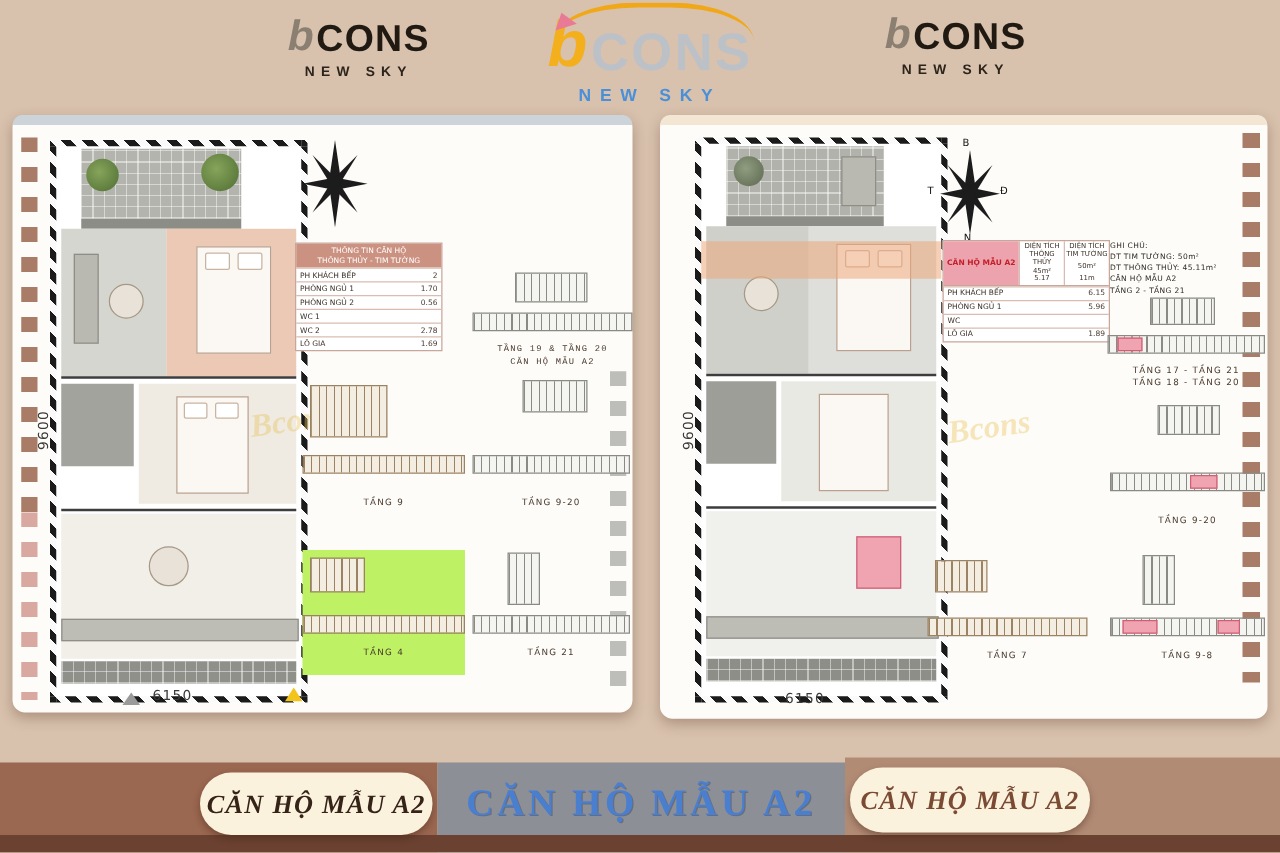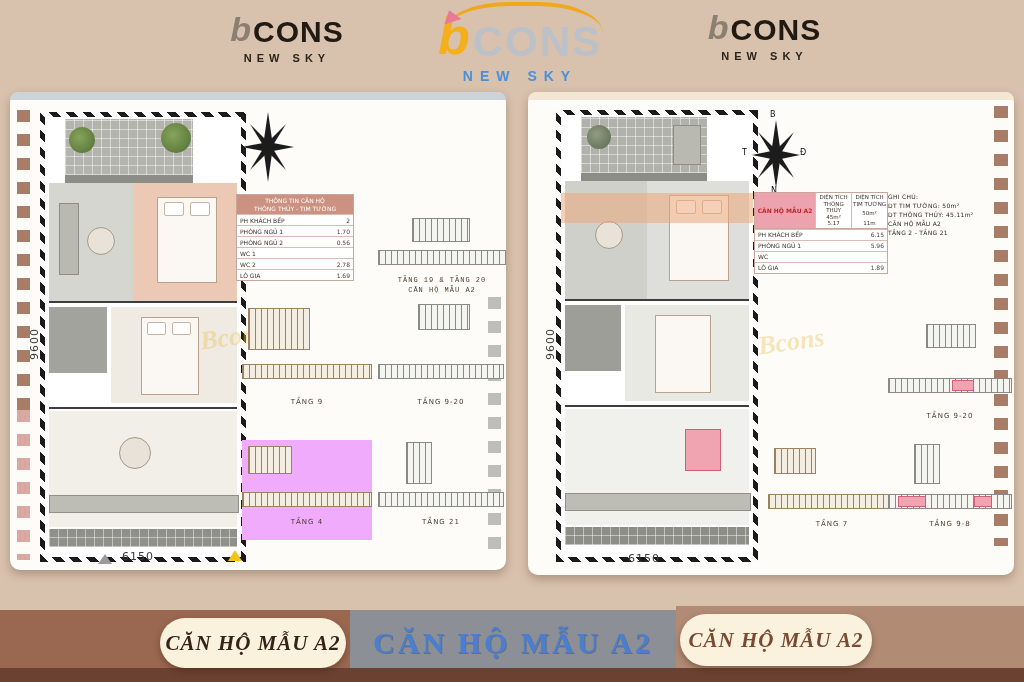--- a/index.html
+++ b/index.html
@@ -208,21 +208,21 @@
         </div>
     </div>
     <div class="kp" style="left:368px;top:210px;width:126px;height:118px;">
       <div class="kpstrip gray" style="left:40px;top:2px;width:50px;height:24px;"></div>
       <div class="kpstrip gray" style="left:0;top:62px;width:124px;"></div>
       <div class="kpcap" style="top:96px;">
           <div>TẦNG 9-20</div>
         </div>
     </div>
 
-    <div class="kp" style="left:232px;top:348px;width:130px;height:100px;background:#f0abfc;">
+    <div class="kp" style="left:232px;top:348px;width:130px;height:100px;background:#bef264;">
       <div class="kpstrip" style="left:6px;top:6px;width:42px;height:26px;"></div>
       <div class="kpstrip" style="left:0;top:52px;width:128px;"></div>
       <div class="kpcap" style="top:78px;">
           <div>TẦNG 4</div>
         </div>
     </div>
     <div class="kp" style="left:368px;top:348px;width:126px;height:100px;">
       <div class="kpstrip gray" style="left:28px;top:2px;width:24px;height:40px;"></div>
       <div class="kpstrip gray" style="left:0;top:52px;width:124px;"></div>
       <div class="kpcap" style="top:78px;">
@@ -315,31 +315,40 @@
     </div>
 
     <div class="abs notes" style="left:360px;top:100px;width:118px;">
       <span>GHI CHÚ:</span>
       <span>DT TIM TƯỜNG: 50m²</span>
       <span>DT THÔNG THỦY: 45.11m²</span>
       <span>CĂN HỘ MẪU A2</span>
       <span>TẦNG 2 - TẦNG 21</span>
     </div>
 
+    <div class="kp" style="left:358px;top:144px;width:126px;height:100px;">
+      <div class="kpstrip gray" style="left:34px;top:2px;width:50px;height:20px;"></div>
+      <div class="kpstrip gray" style="left:0;top:32px;width:124px;"></div>
+      <div class="kphl" style="left:8px;top:34px;width:18px;height:9px;"></div>
+      <div class="kpcap" style="top:56px;">
+        <div>TẦNG 17 - TẦNG 21</div>
+        <div>TẦNG 18 - TẦNG 20</div>
+      </div>
+    </div>
 
     <div class="kp" style="left:360px;top:230px;width:124px;height:112px;">
       <div class="kpstrip gray" style="left:38px;top:2px;width:48px;height:22px;"></div>
       <div class="kpstrip gray" style="left:0;top:56px;width:122px;"></div>
       <div class="kphl" style="left:64px;top:58px;width:20px;height:9px;"></div>
       <div class="kpcap" style="top:90px;">
           <div>TẦNG 9-20</div>
         </div>
     </div>
 
-    <div class="kp" style="left:240px;top:352px;width:128px;height:100px;">
+    <div class="kp" style="left:214px;top:352px;width:128px;height:100px;">
       <div class="kpstrip" style="left:6px;top:4px;width:40px;height:24px;"></div>
       <div class="kpstrip" style="left:0;top:50px;width:126px;"></div>
       <div class="kpcap" style="top:76px;">
           <div>TẦNG 7</div>
         </div>
     </div>
     <div class="kp" style="left:360px;top:352px;width:124px;height:100px;">
       <div class="kpstrip gray" style="left:26px;top:0px;width:24px;height:38px;"></div>
       <div class="kpstrip gray" style="left:0;top:50px;width:122px;"></div>
       <div class="kphl" style="left:10px;top:52px;width:26px;height:9px;"></div>

